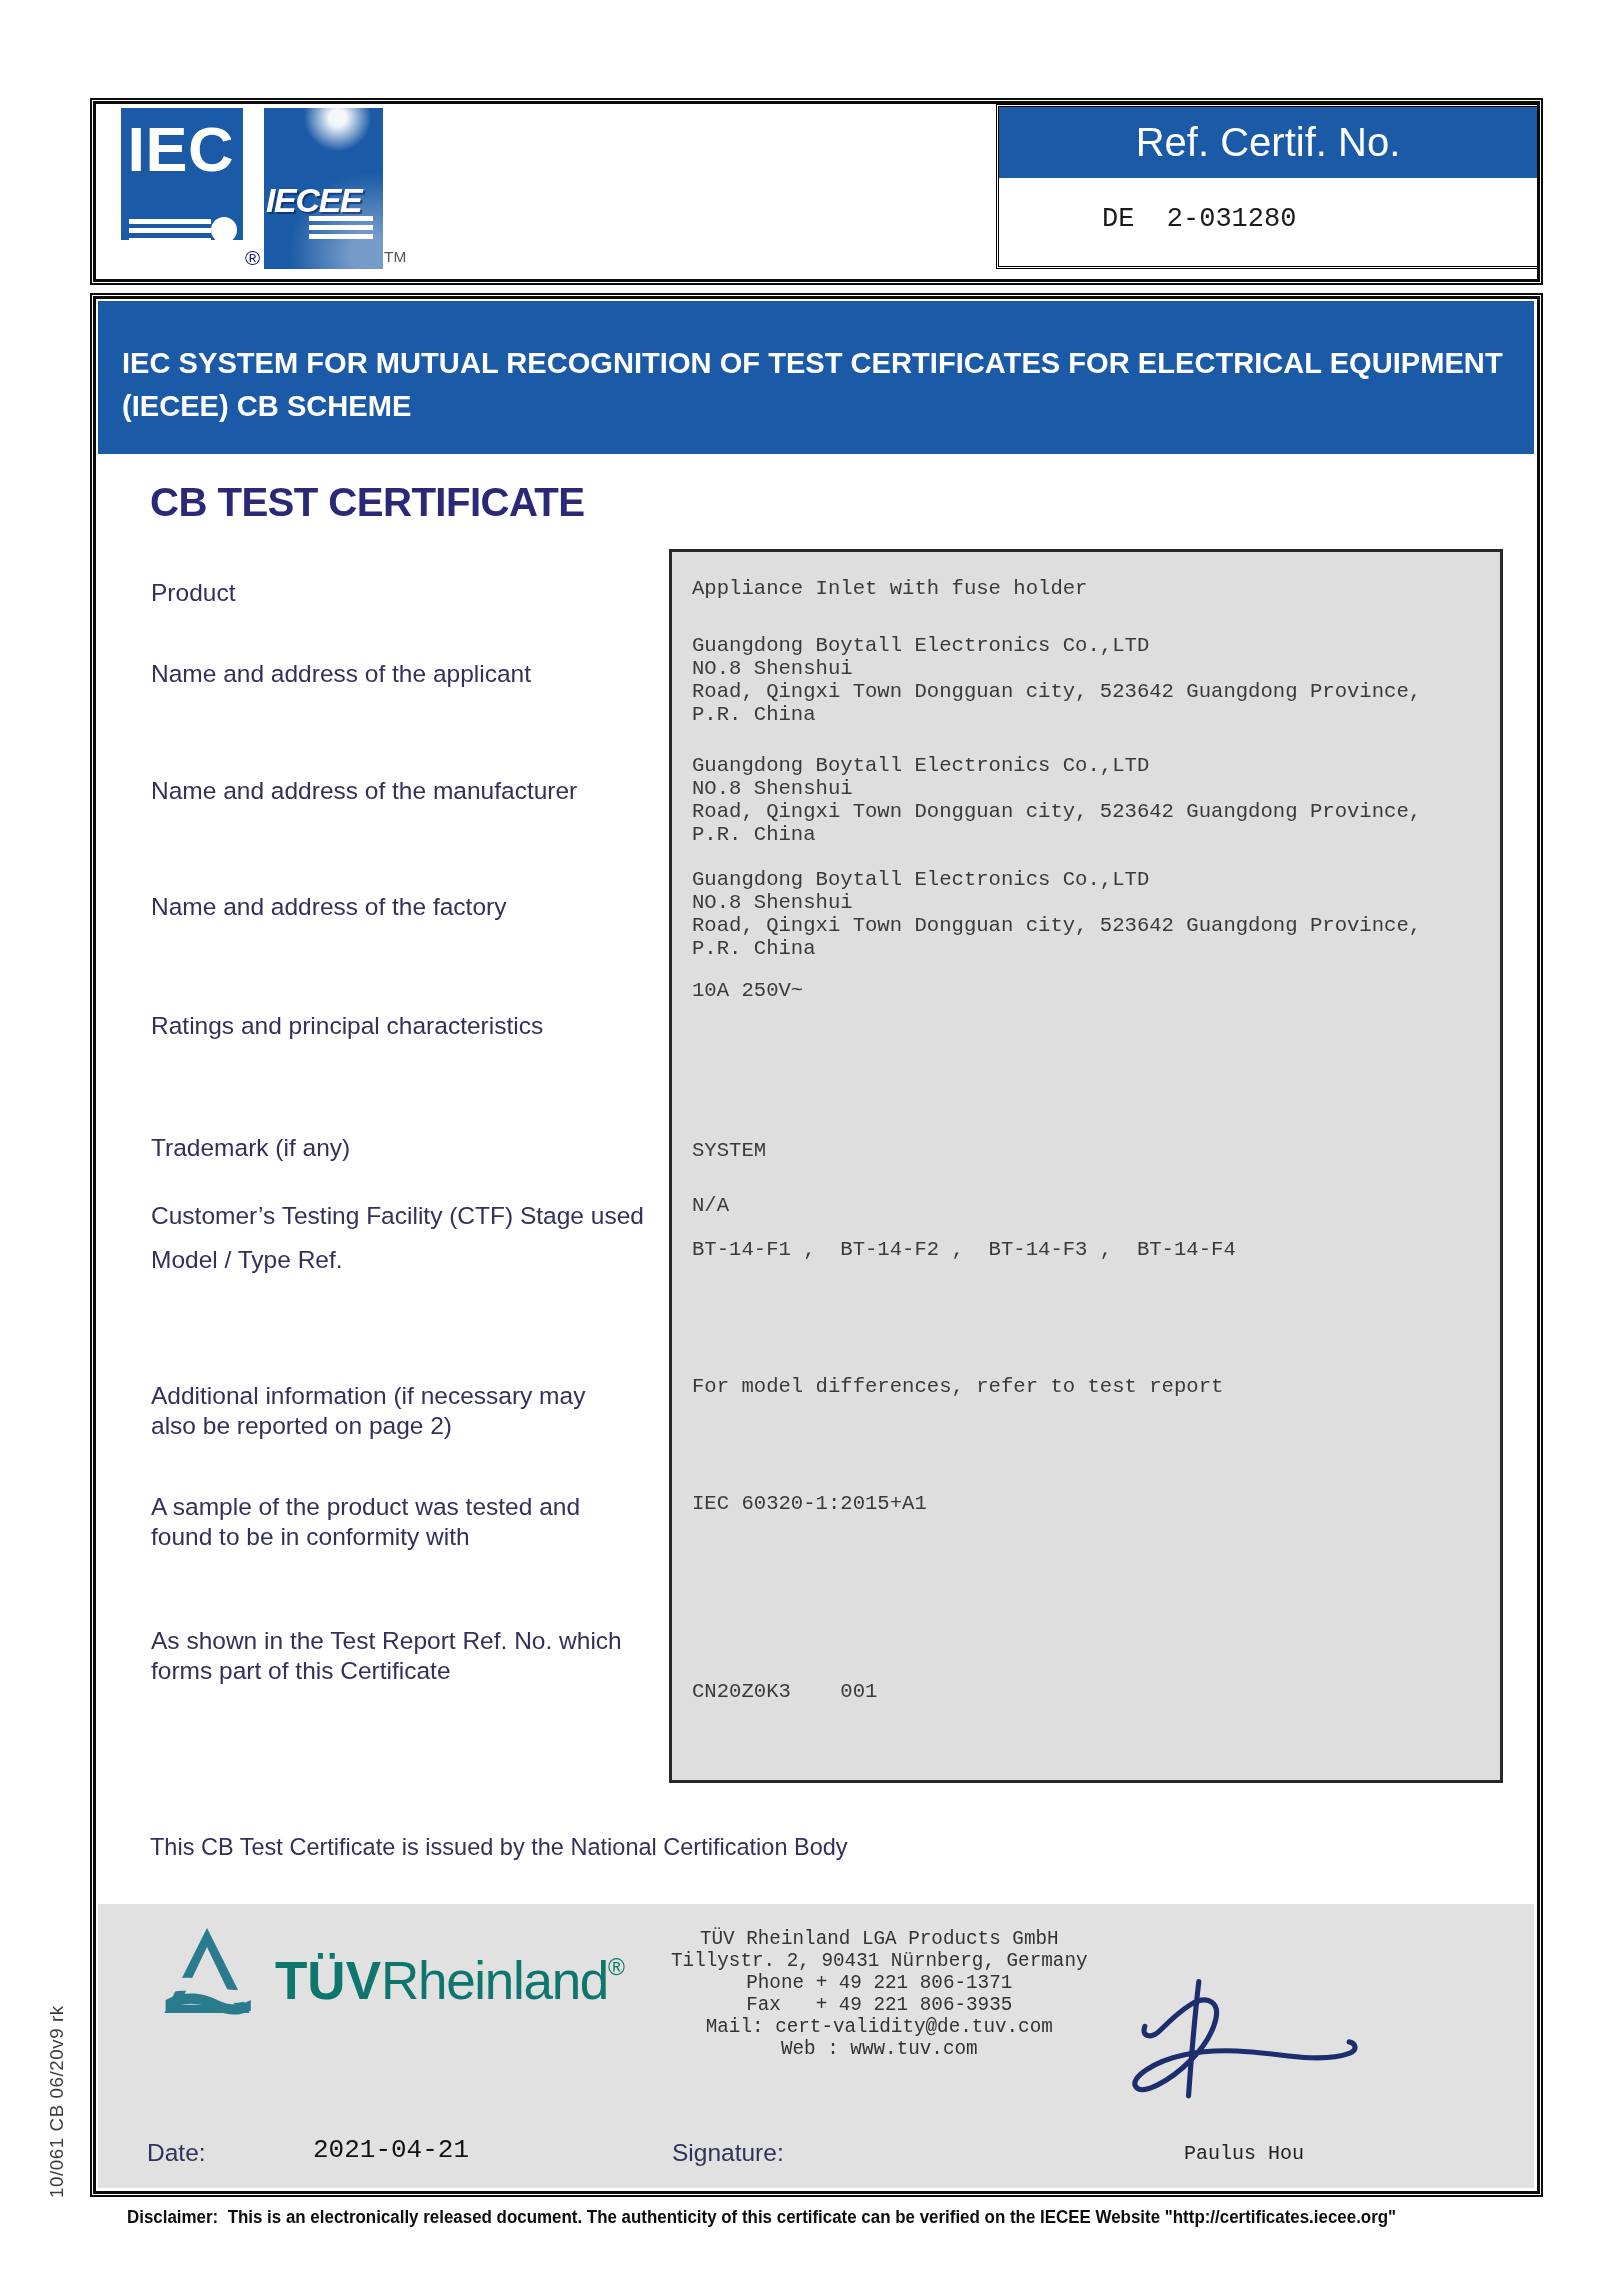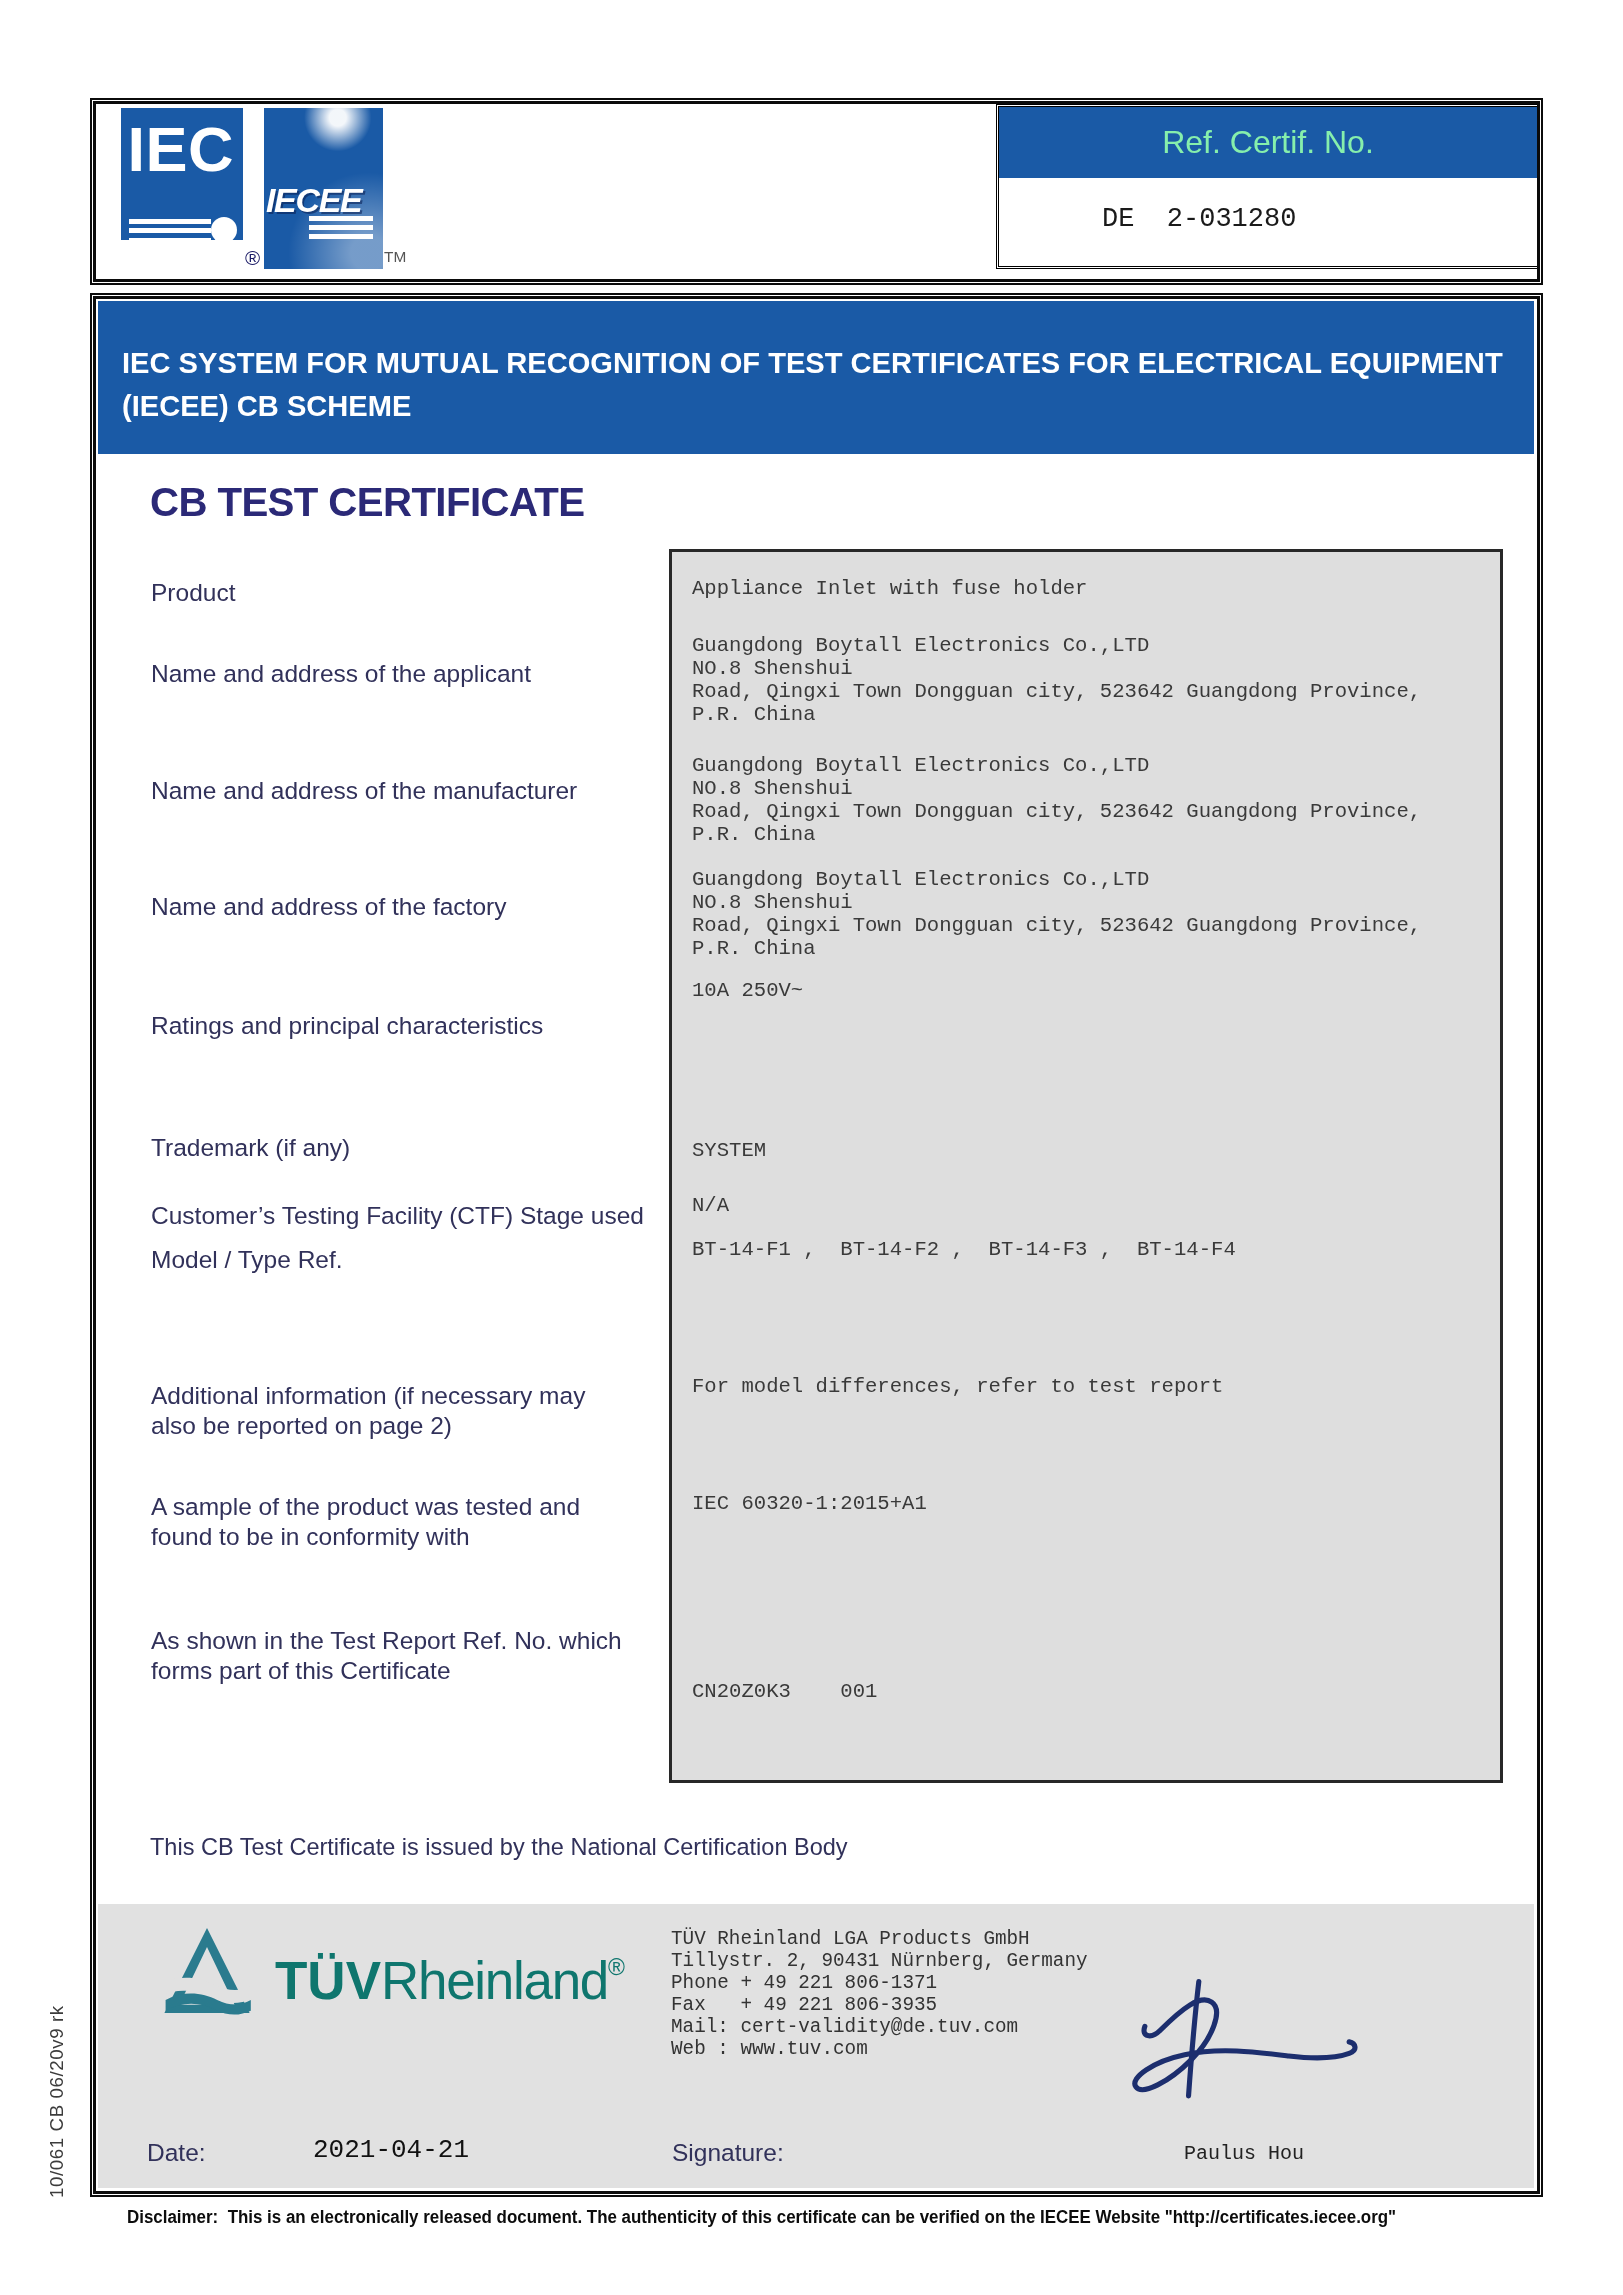--- a/index.html
+++ b/index.html
@@ -27,21 +27,21 @@
   .iecee-text{position:absolute;left:1.9px;top:73px;font-size:34px;font-style:italic;font-weight:800;color:#fff;
       letter-spacing:-1.3px;text-shadow:1.9px 1.9px 0 rgba(10,30,80,.55);}
   .iecee-bar{position:absolute;left:45px;width:64px;height:4.5px;background:#fff;}
   .iecee-bar.b1{top:108px}.iecee-bar.b2{top:117px}.iecee-bar.b3{top:126px}
   .iecee-tm{position:absolute;left:384px;top:248px;font-size:15.4px;color:#555;z-index:2;}
 
   
   .ref-box{position:absolute;left:996px;top:104px;width:544px;height:165px;border:3.9px double #000;
       box-sizing:border-box;background:#fff;z-index:2;}
   .ref-head{height:71px;background:#1a5aa6;display:flex;align-items:center;justify-content:center;}
-  .ref-head-label{color:#86efac;font-size:32px;}
+  .ref-head-label{color:#ffffff;font-size:40px;}
   .ref-value{margin:26px 0 0 103px;font-family:"Liberation Mono", monospace;font-size:27px;color:#1a1a1a;white-space:pre;}
 
   
   .banner{position:absolute;left:98px;top:301px;width:1436px;height:153px;background:#1a5aa6;z-index:1;}
   .banner-line{position:absolute;left:122px;color:#fff;font-size:30px;font-weight:600;
       transform:scaleX(.97);transform-origin:left;white-space:pre;z-index:2;}
   .banner-line.l1{top:346px}.banner-line.l2{top:389px}
 
   
   .title{position:absolute;left:150px;top:479px;font-size:41px;font-weight:700;color:#2b2977;
@@ -61,21 +61,21 @@
       transform:scaleX(.96);transform-origin:left;white-space:pre;z-index:2;}
 
   
   .ncb-panel{position:absolute;left:98px;top:1904px;width:1436px;height:284px;background:#e1e1e1;z-index:0;}
   .tuv-logo{position:absolute;left:162px;top:1924px;width:90px;height:93px;z-index:2;}
   .tuv-brand{position:absolute;left:275px;top:1954px;font-size:53px;color:#0f766e;line-height:1;z-index:2;white-space:nowrap;}
   .brand-b{font-weight:700;}
   .brand-r{font-weight:400;letter-spacing:-1.3px;}
   .brand-reg{font-size:23px;vertical-align:24.5px;font-weight:400;}
   .ncb-contact{position:absolute;left:671px;top:1928px;font-family:"Liberation Mono", monospace;
-      font-size:19.3px;line-height:22px;color:#333;white-space:pre;z-index:2;}
+      font-size:19.3px;line-height:22px;color:#333;white-space:pre;z-index:2;text-align:center;}
   .sig-svg{position:absolute;left:1123px;top:1976px;width:257px;height:142px;z-index:2;}
   .signatory{position:absolute;left:1184px;top:2142px;font-family:"Liberation Mono", monospace;
       font-size:20px;color:#222;z-index:2;white-space:pre;}
   .date-label{position:absolute;left:147px;top:2139px;font-size:24.5px;color:#31315a;z-index:2;}
   .date-value{position:absolute;left:313px;top:2135px;font-family:"Liberation Mono", monospace;
       font-size:26px;color:#111;z-index:2;white-space:pre;}
   .sign-label{position:absolute;left:672px;top:2139px;font-size:24.5px;color:#31315a;z-index:2;}
 
   
   .side-code{position:absolute;left:46px;top:2198px;font-size:18.7px;color:#3c3c3c;letter-spacing:0.6px;

